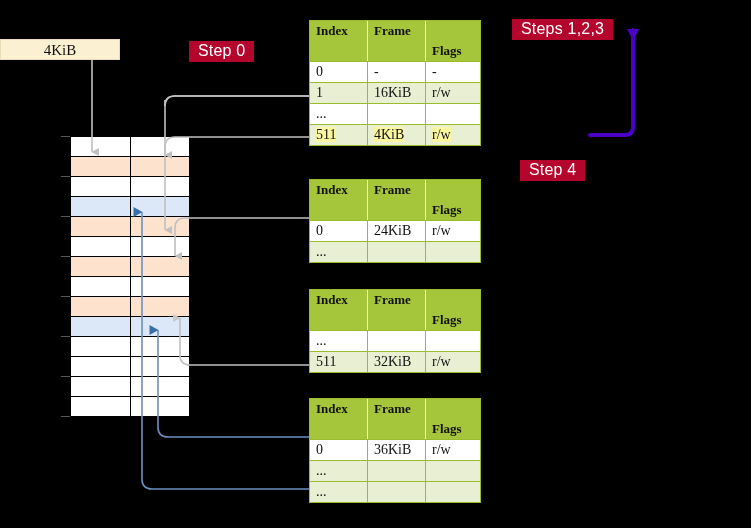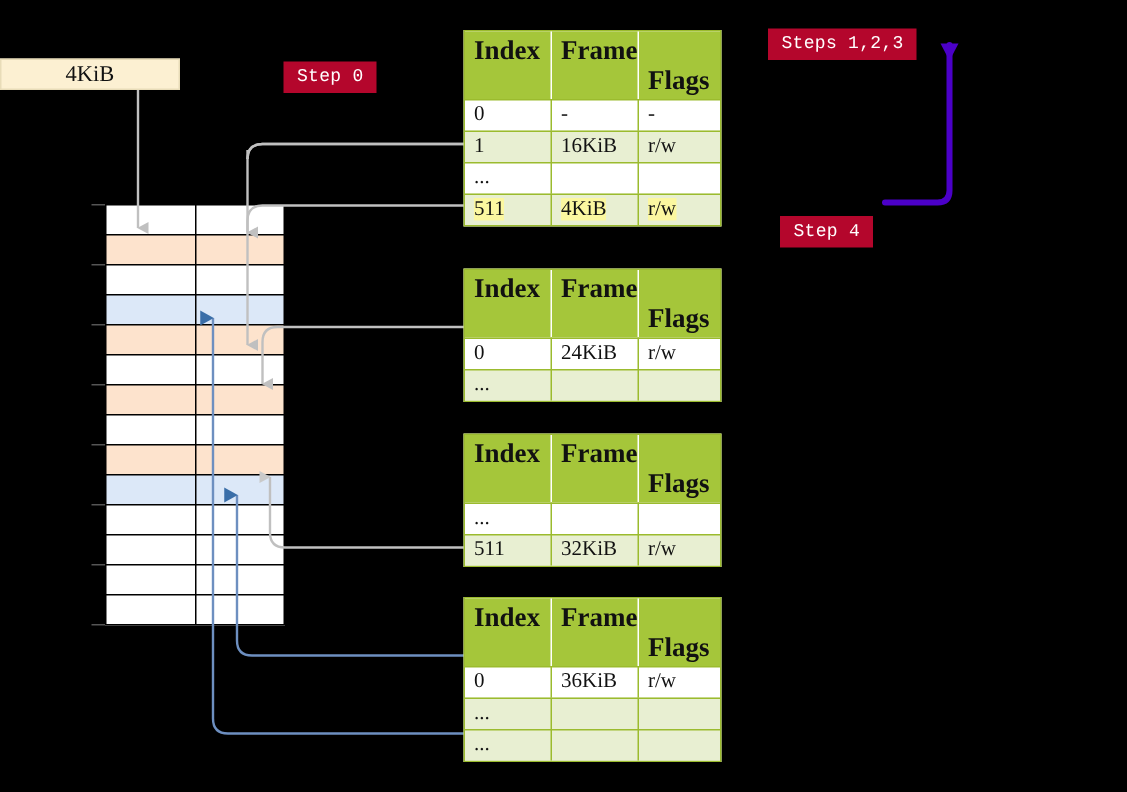--- a/index.html
+++ b/index.html
@@ -6,22 +6,22 @@
   body{
     width:751px;height:528px;position:relative;overflow:hidden;
     font-family:"Liberation Serif", serif;
   }
   .stage{position:absolute;left:0;top:0;width:751px;height:528px;}
 
   
   .badge{
     position:absolute;
     color:#ffffff;
-    font-family:Liberation Mono, monospace;
-    font-size:12px;
+    font-family:Liberation Sans, sans-serif;
+    font-size:16px;
     line-height:18px;
     padding:1px 9px 2px 9px;
     white-space:nowrap;
     letter-spacing:0.2px;
   }
   .badge.crimson{background:#b4062c;}
   .badge.violet{background:#6a0df0;}
 
   
   .kib-box{
@@ -57,21 +57,21 @@
     border-collapse:collapse;
     border:1px solid #9bbb2e;
     background:#fff;
     font-size:14px;
     box-sizing:border-box;
   }
   .ptable .th{
     background:#a5c63a;
     color:#ffffff;
     font-weight:bold;
-    font-size:18px;
+    font-size:13px;
   }
   .ptable .cell{
     box-sizing:border-box;
     border-right:1px solid #ffffff;
     padding:2px 6px;
     color:#111;
     overflow:hidden;
     white-space:nowrap;
   }
   .ptable .row{display:flex;box-sizing:border-box;}
@@ -99,21 +99,21 @@
 
   <div class="badge crimson" style="left:189px;top:41px;">
     <span>Step 0</span>
   </div>
 
   <div class="badge crimson" style="left:512px;top:19px;">
     <span>Steps 1,2,3</span>
   </div>
 
 
-  <div class="badge crimson" style="left:520px;top:144px;">
+  <div class="badge crimson" style="left:520px;top:160px;">
     <span>Step 4</span>
   </div>
 
   <div class="mem" style="left:70px;top:136px;width:120px;height:280px;">
       <div class="mem-row" style="top: 0px; width: 120px; height: 21px;"></div>
       <div class="mem-row peach" style="top: 20px; width: 120px; height: 21px;"></div>
       <div class="mem-row" style="top: 40px; width: 120px; height: 21px;"></div>
       <div class="mem-row blue" style="top: 60px; width: 120px; height: 21px;"></div>
       <div class="mem-row peach" style="top: 80px; width: 120px; height: 21px;"></div>
       <div class="mem-row" style="top: 100px; width: 120px; height: 21px;"></div>

